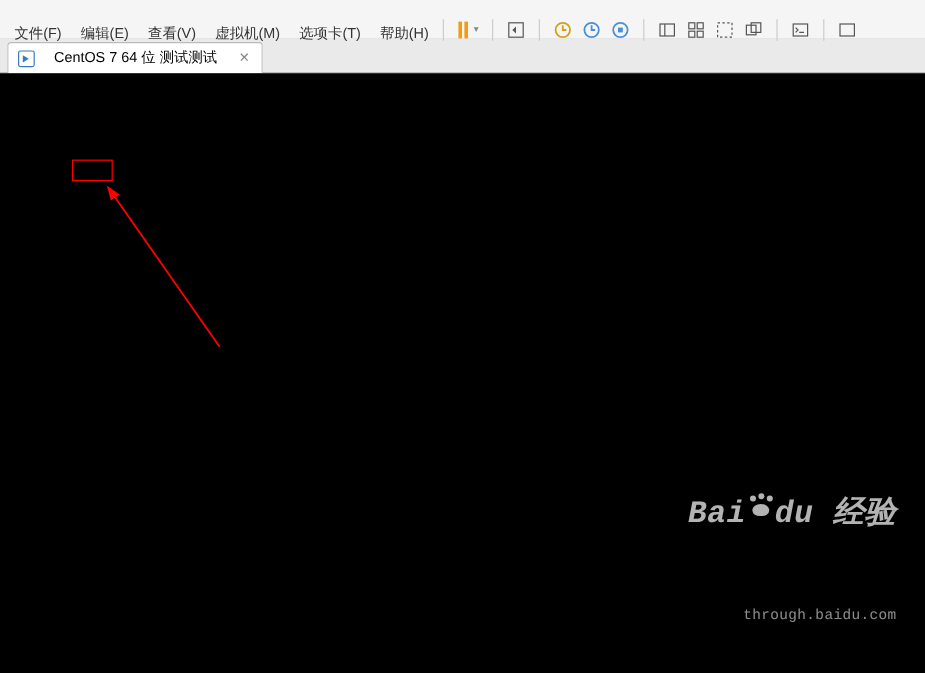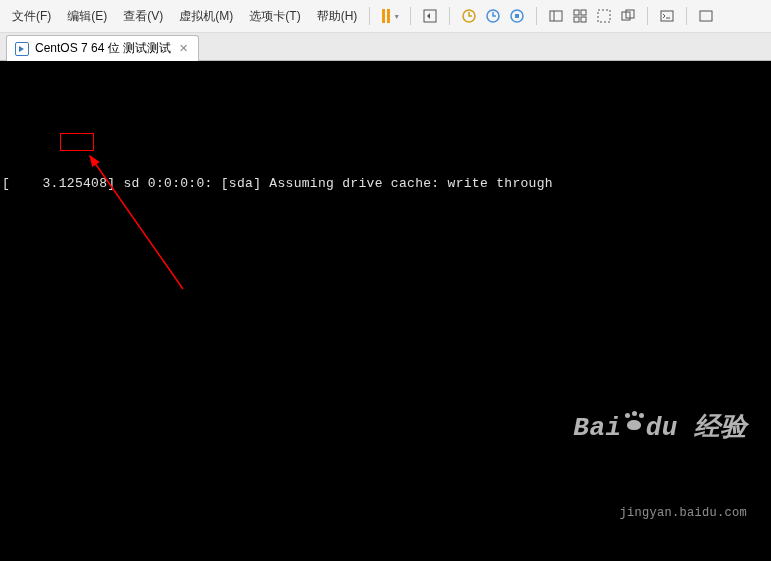--- a/index.html
+++ b/index.html
@@ -6,21 +6,21 @@
     body {
       font-family: "Microsoft YaHei", "SimSun", sans-serif;
       background: #ffffff;
       width: 771px;
       height: 561px;
       overflow: hidden;
       position: relative;
     }
     .menubar {
       display: flex;
-      align-items: center;
+      align-items: flex-start;
       height: 26px;
       background: #f5f5f5;
       border-bottom: 1px solid #ddd;
       gap: 0;
       padding: 16px 4px;
     }
     .menu-item {
       font-size: 12px;
       padding: 4px 8px;
       cursor: pointer;
@@ -65,21 +65,21 @@
     }
     .tab {
       background: #fff;
       border: 1px solid #bbb;
       border-bottom: none;
       border-radius: 3px 3px 0 0;
       padding: 4px 8px;
       font-size: 12px;
       display: flex;
       align-items: center;
-      gap: 6px;
+      gap: 16px;
       position: relative;
       top: 1px;
       cursor: pointer;
     }
     .tab-icon {
       width: 14px;
       height: 14px;
       border: 1.5px solid #3a7abf;
       border-radius: 2px;
       position: relative;
@@ -253,35 +253,34 @@
 <div class="tabbar">
   <div class="tab">
     <div class="tab-icon"></div>
     <span>CentOS 7 64 位 测试测试</span>
     <span class="tab-close">✕</span>
   </div>
 </div>
 
 <div class="terminal">
   <div class="terminal-spacer"></div>
-  <div class="terminal-line">[    3.125408] sd 0:0:0:0: [sda] Assuming drive cache: write through</div>
 
   
   <div class="highlight-box" style="left:60px; top:72px; width:34px; height:18px;"></div>
 
   
   <svg class="annotation-arrow" style="left:0; top:0;" width="400" height="300">
     <defs>
       <marker id="arrowhead" markerWidth="8" markerHeight="8" refX="7" refY="3" orient="auto">
         <polygon points="0 0, 8 3, 0 6" fill="red"></polygon>
       </marker>
     </defs>
     <line x1="183" y1="228" x2="90" y2="95" stroke="red" stroke-width="1.5" marker-end="url(#arrowhead)"></line>
   </svg>
 
   
   <div class="watermark">
     <div class="watermark-main">
       <span>Bai</span><span class="paw"><span class="t1"></span><span class="t2"></span><span class="t3"></span><span class="pd"></span></span><span>du</span> <span>经验</span>
     </div>
-    <div class="watermark-sub">jingyan.baidu.com</div>
+    <div class="watermark-sub">through.baidu.com</div>
   </div>
 </div>
 
 </body></html>

